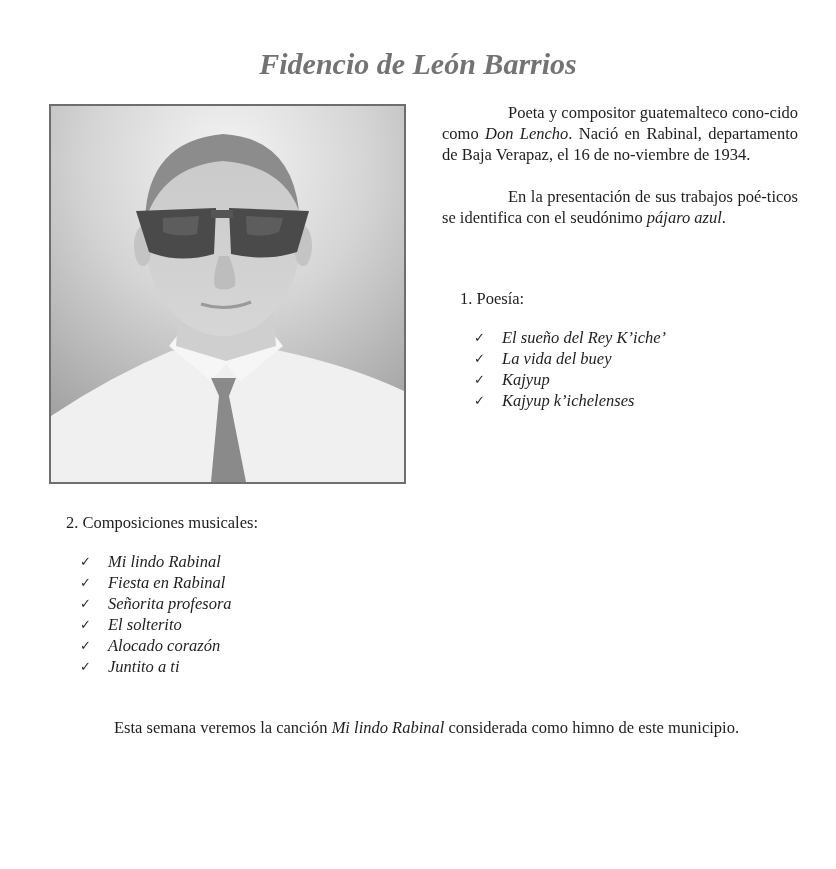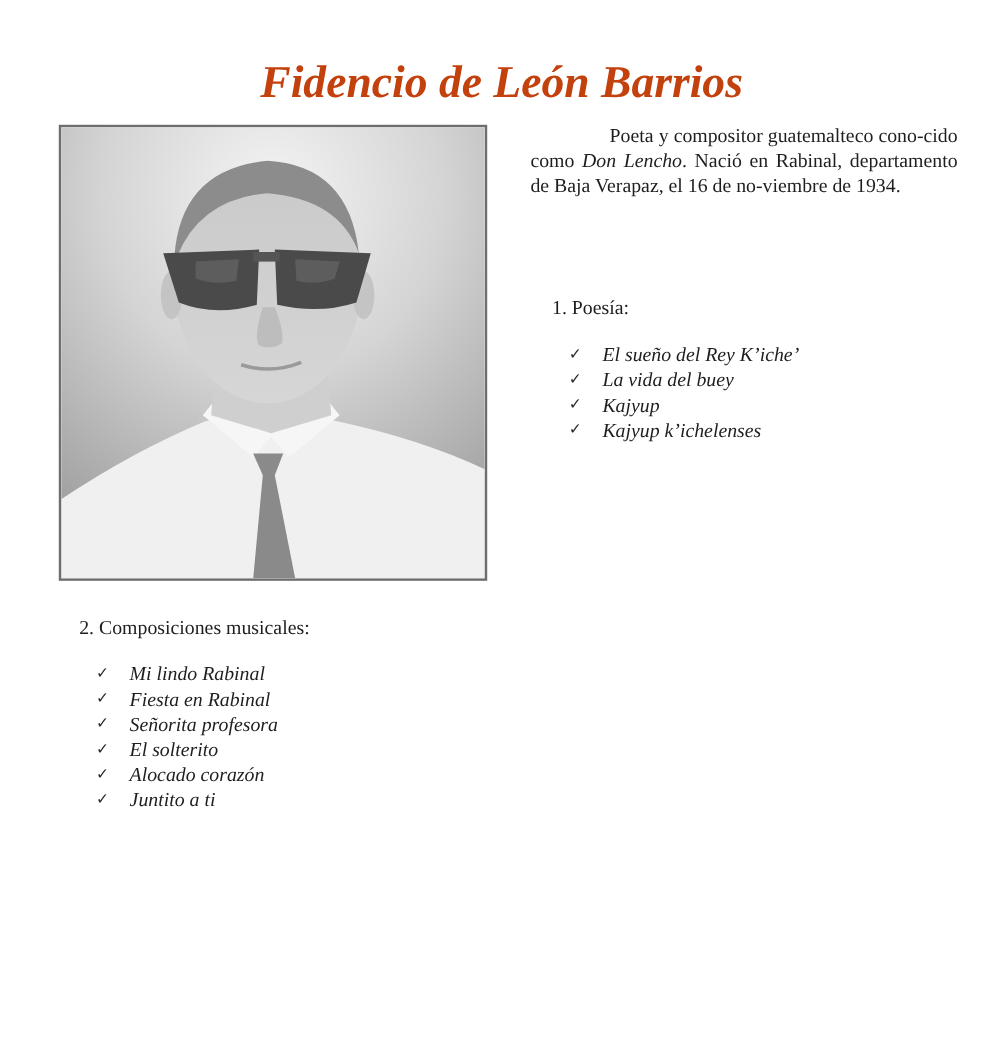--- a/index.html
+++ b/index.html
@@ -16,25 +16,25 @@
       color: #1e1e1e;
       font-size: 16.5px;
       line-height: 21px;
     }
     .title {
       position: absolute;
       left: 0;
       top: 26px;
       width: 836px;
       text-align: center;
-      font-size: 38px;
+      font-size: 30px;
       font-weight: bold;
       font-style: italic;
       line-height: 36px;
-      color: #c2410c;
+      color: #737373;
     }
     .photo-frame {
       position: absolute;
       left: 49px;
       top: 104px;
       width: 353px;
       height: 376px;
       border: 2px solid #6e6e6e;
       background: #f2f2f2;
       overflow: hidden;
@@ -149,20 +149,21 @@
     <path d="M195 110 L232 112 L228 126 Q212 132 196 128 Z" fill="#6a6a6a" opacity="0.6"></path>
 
     <path d="M168 150 Q160 175 165 182 Q175 186 184 180 Q186 170 178 150 Z" fill="#bdbdbd"></path>
     <path d="M150 198 Q175 206 200 196" stroke="#9a9a9a" stroke-width="3" fill="none"></path>
   </svg>
 </div>
 
 <div class="right-col">
   <p class="para indent"><span>Poeta y compositor guatemalteco cono-cido como </span><em>Don Lencho</em><span>. Nació en Rabinal, departamento de Baja Verapaz, el 16 de no-viembre de 1934.</span></p>
   <div class="gap"></div>
+  <p class="para indent"><span>En la presentación de sus trabajos poé-ticos se identifica con el seudónimo </span><em>pájaro azul</em><span>.</span></p>
   <div class="gap"></div>
   <div class="gap"></div>
   <p class="list-heading">1. Poesía:</p>
   <ul class="check-list">
     <li><span class="check">✓</span><span>El sueño del Rey K’iche’</span></li>
     <li><span class="check">✓</span><span>La vida del buey</span></li>
     <li><span class="check">✓</span><span>Kajyup</span></li>
     <li><span class="check">✓</span><span>Kajyup k’ichelenses</span></li>
   </ul>
 </div>
@@ -174,13 +175,14 @@
     <li><span class="check">✓</span><span>Fiesta en Rabinal</span></li>
     <li><span class="check">✓</span><span>Señorita profesora</span></li>
     <li><span class="check">✓</span><span>El solterito</span></li>
     <li><span class="check">✓</span><span>Alocado corazón</span></li>
     <li><span class="check">✓</span><span>Juntito a ti</span></li>
   </ul>
 </div>
 
 <div class="bottom-text">
   <div class="gap"></div>
+  <p class="para indent"><span>Esta semana veremos la canción </span><em>Mi lindo Rabinal</em><span> considerada como himno de este municipio.</span></p>
 </div>
 
 </body></html>

